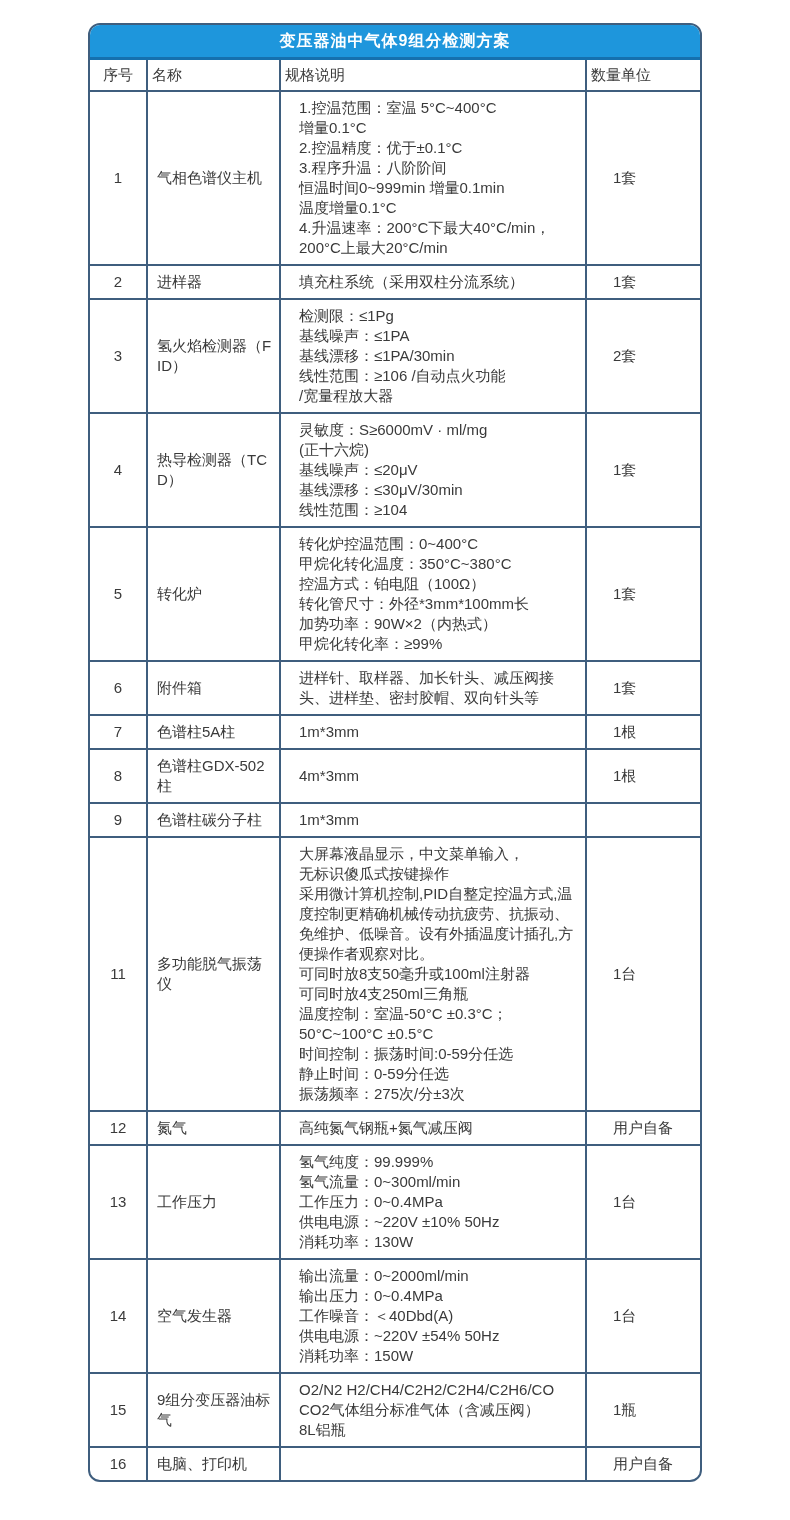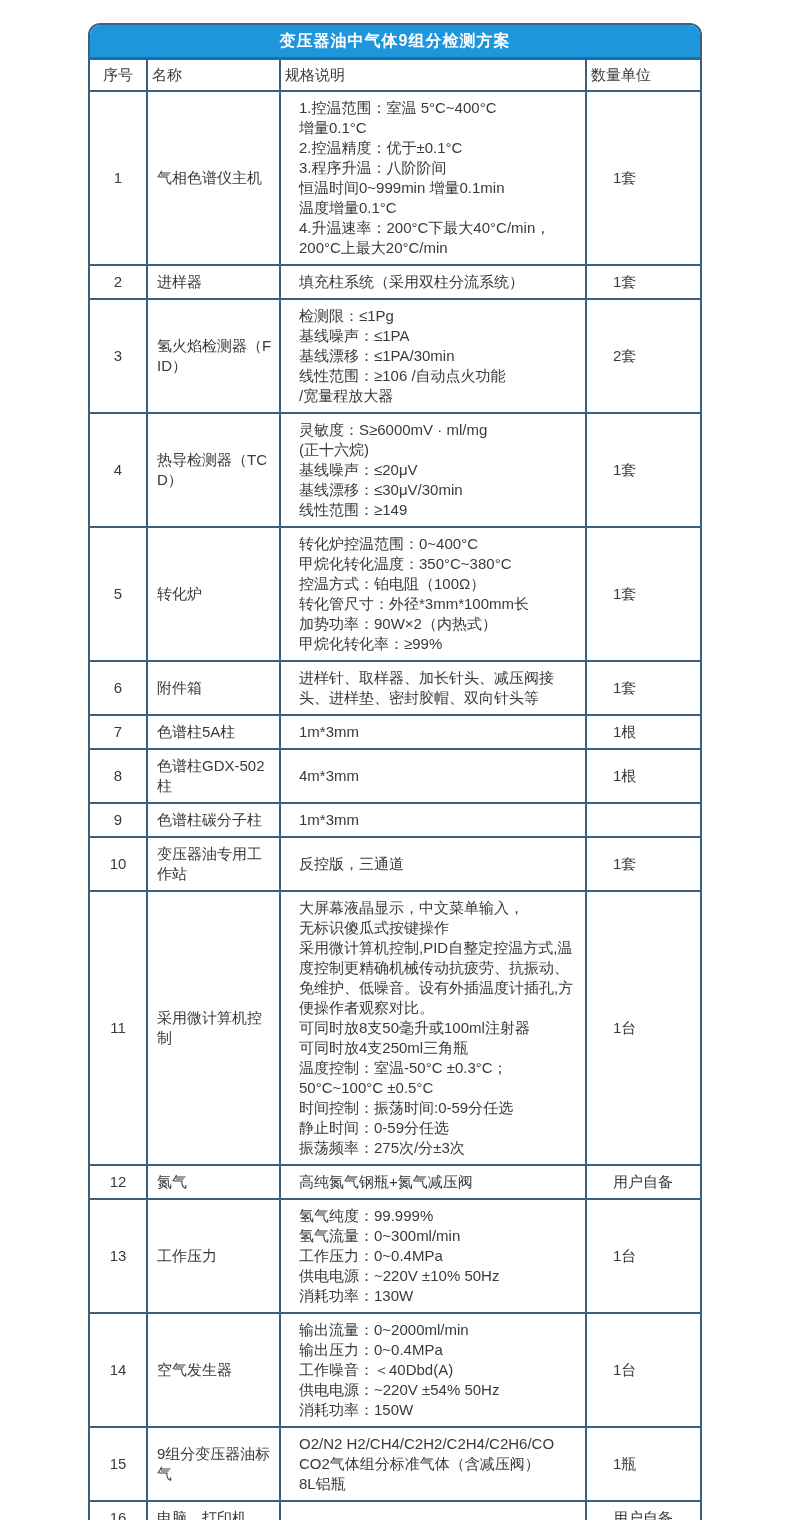--- a/index.html
+++ b/index.html
@@ -113,21 +113,21 @@
 /宽量程放大器</td>
           <td class="qty">2套</td>
         </tr>
         <tr>
           <td class="no">4</td>
           <td class="name">热导检测器（TCD）</td>
           <td class="spec">灵敏度：S≥6000mV · ml/mg
 (正十六烷)
 基线噪声：≤20μV
 基线漂移：≤30μV/30min
-线性范围：≥149</td>
+线性范围：≥104</td>
           <td class="qty">1套</td>
         </tr>
         <tr>
           <td class="no">5</td>
           <td class="name">转化炉</td>
           <td class="spec">转化炉控温范围：0~400°C
 甲烷化转化温度：350°C~380°C
 控温方式：铂电阻（100Ω）
 转化管尺寸：外径*3mm*100mm长
 加势功率：90W×2（内热式）
@@ -152,28 +152,22 @@
           <td class="spec">4m*3mm</td>
           <td class="qty">1根</td>
         </tr>
         <tr>
           <td class="no">9</td>
           <td class="name">色谱柱碳分子柱</td>
           <td class="spec">1m*3mm</td>
           <td class="qty"></td>
         </tr>
         <tr>
-          <td class="no">10</td>
-          <td class="name">变压器油专用工作站</td>
-          <td class="spec">反控版，三通道</td>
-          <td class="qty">1套</td>
-        </tr>
-        <tr>
           <td class="no">11</td>
-          <td class="name">采用微计算机控制</td>
+          <td class="name">多功能脱气振荡仪</td>
           <td class="spec">大屏幕液晶显示，中文菜单输入，
 无标识傻瓜式按键操作
 采用微计算机控制,PID自整定控温方式,温度控制更精确机械传动抗疲劳、抗振动、免维护、低噪音。设有外插温度计插孔,方便操作者观察对比。
 可同时放8支50毫升或100ml注射器
 可同时放4支250ml三角瓶
 温度控制：室温-50°C ±0.3°C；
  50°C~100°C ±0.5°C
 时间控制：振荡时间:0-59分任选
 静止时间：0-59分任选
 振荡频率：275次/分±3次</td>

